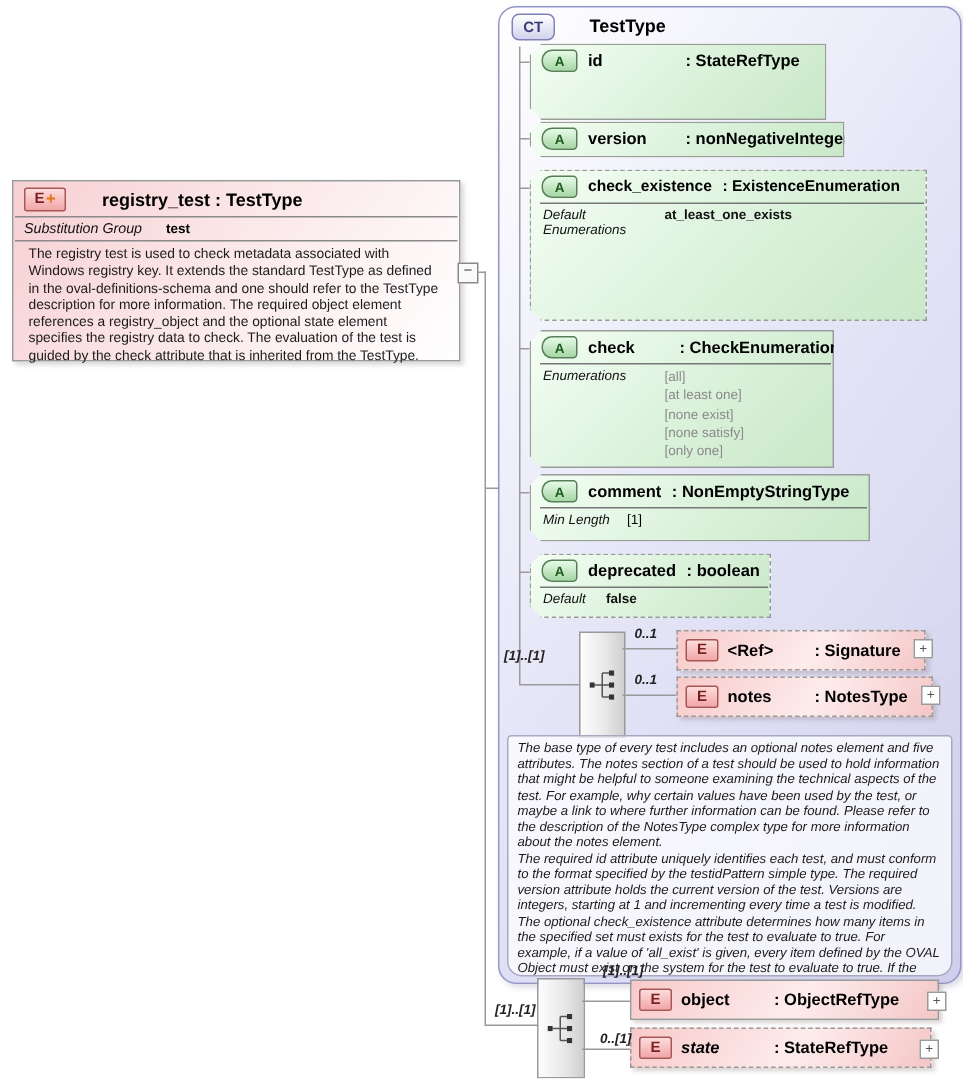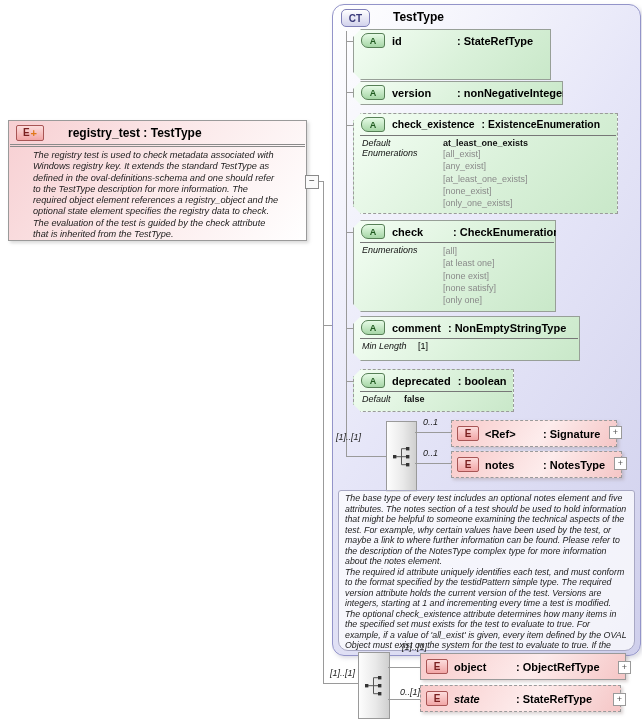--- a/index.html
+++ b/index.html
@@ -11,21 +11,21 @@
   
   .regbox{position:absolute;left:8px;top:120px;width:297px;height:119px;
           border:1px solid #9a9a9a;background:linear-gradient(125deg,#f7cfd2 0%,#fbe7e8 45%,#ffffff 100%);
           box-shadow:2px 2px 3px rgba(150,150,150,.35);}
   .regbox .hdr{display:flex;align-items:center;gap:8px;padding:4px 7px 2px 7px;}
   .regbox .ttl{font-weight:bold;font-size:12px;white-space:nowrap;padding-left:16px;}
   .sep{border-top:1px solid #8a8a8a;margin:1px 1px 0 1px;}
   .srow{display:flex;align-items:baseline;padding:2px 7px 1px 7px;font-size:9.5px;}
   .ilabel{font-style:italic;color:#111;}
   .srow b{margin-left:16px;font-size:9px;}
-  .desc{padding:3px 24px;font-style:italic;font-size:9.2px;line-height:11.3px;color:#1b1b1b;}
+  .desc{padding:3px 10px;font-size:9.2px;line-height:11.3px;color:#1b1b1b;}
 
   
   .ebadge{display:inline-flex;align-items:center;justify-content:center;gap:1px;
           width:26px;height:14px;border:1px solid #a85555;border-radius:2px;
           background:linear-gradient(180deg,#fcdcdc,#f2a6a6);flex:0 0 auto;}
   .ebadge .e{font-weight:bold;font-size:10px;color:#7a1f1f;line-height:1;}
   .ebadge .p{font-weight:bold;font-size:11px;color:#e07818;line-height:1;}
   .ebadge.small{width:20px;height:13px;}
   .abadge{display:inline-flex;align-items:center;justify-content:center;
           width:22px;height:13px;border:1px solid #567f56;border-radius:7px 3px 3px 7px;
@@ -70,21 +70,21 @@
   .elem .ty{font-weight:bold;font-size:11px;}
 
   .plus{position:absolute;width:11px;height:11px;border:1px solid #9a9a9a;background:#fff;
         color:#555;font-size:9px;line-height:10px;text-align:center;}
   .minus{position:absolute;left:305px;top:175px;width:12px;height:12px;border:1px solid #8a8a8a;
          background:#fafafa;color:#444;font-size:10px;line-height:10px;text-align:center;z-index:2;}
 
   .seqicon{position:absolute;border:1px solid #9a9a9a;
            background:linear-gradient(90deg,#fdfdfd 0%,#e9e9e9 55%,#cfcfcf 100%);
            display:flex;align-items:center;justify-content:center;}
-  .card{position:absolute;font-style:italic;font-weight:normal;font-size:9px;color:#222;white-space:nowrap;z-index:2;}
+  .card{position:absolute;font-style:italic;font-weight:bold;font-size:9px;color:#222;white-space:nowrap;z-index:2;}
 
   .docpanel{position:absolute;left:5px;top:485px;width:297px;height:161px;
             border:1px solid #a8a8c4;border-radius:3px 3px 10px 10px;
             background:rgba(255,255,255,.72);overflow:hidden;
             padding:2px 6px;box-sizing:border-box;
             font-style:italic;font-size:8.8px;line-height:10.5px;color:#1b1b1b;}
   .patval{font-size:7.6px;color:#8a8a8a;white-space:nowrap;padding-top:2px;}
 </style>
 </head>
 <body>
@@ -93,20 +93,24 @@
 
   <div class="regbox">
     <div class="hdr">
       <span class="ebadge">
         <span class="e">E</span>
         <span class="p">+</span>
       </span>
       <span class="ttl">registry_test : TestType</span>
     </div>
     <div class="sep"></div>
+    <div class="srow">
+      <span class="ilabel">Substitution Group</span>
+      <b>test</b>
+    </div>
     <div class="sep"></div>
     <div class="desc">The registry test is used to check metadata associated with Windows registry key. It extends the standard TestType as defined in the oval-definitions-schema and one should refer to the TestType description for more information. The required object element references a registry_object and the optional state element specifies the registry data to check. The evaluation of the test is guided by the check attribute that is inherited from the TestType.</div>
   </div>
 
   <div class="minus">−</div>
   <div class="hline" style="left:317px;top:181px;width:7px;"></div>
   <div class="vline" style="left:323px;top:181px;height:503px;"></div>
   <div class="hline" style="left:324px;top:325px;width:9px;"></div>
   <div class="hline" style="left:324px;top:683px;width:35px;"></div>
 
@@ -142,27 +146,20 @@
     <div class="attr dashed tight" style="left:20px;top:108px;width:263px;height:99px;">
       <div class="trow">
         <span class="abadge">A</span>
         <span class="nm">check_existence</span>
         <span class="ty">: ExistenceEnumeration</span>
       </div>
       <div class="det grid2">
         <span class="ilabel">Default</span>
         <span class="boldval">at_least_one_exists</span>
         <span class="ilabel">Enumerations</span>
-        <span class="enumstack">
-          <div>[all_exist]</div>
-          <div>[any_exist]</div>
-          <div>[at_least_one_exists]</div>
-          <div>[none_exist]</div>
-          <div>[only_one_exists]</div>
-        </span>
       </div>
     </div>
 
     <div class="attr" style="left:20px;top:215px;width:201px;height:90px;">
       <div class="trow">
         <span class="abadge">A</span>
         <span class="nm w" style="min-width:54px;">check</span>
         <span class="ty">: CheckEnumeration</span>
       </div>
       <div class="det grid2">

